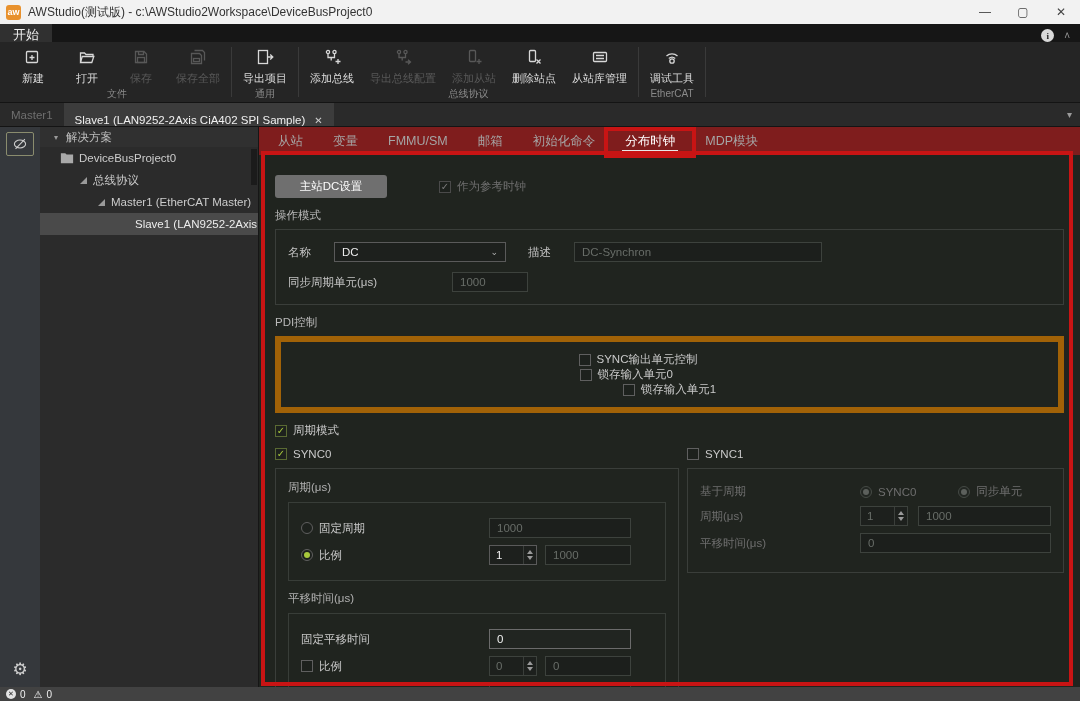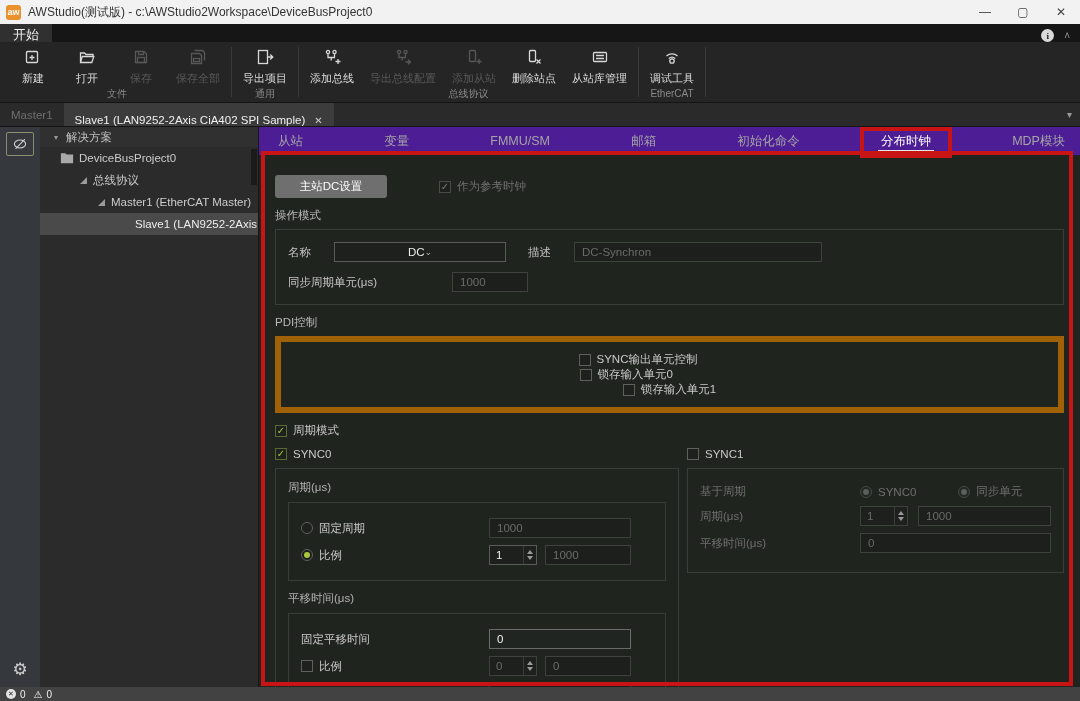--- a/index.html
+++ b/index.html
@@ -52,21 +52,21 @@
   .tree-panel { width:219px; background:#2b2b2b; border-right:1px solid #161616; position:relative; font-size:11.5px; }
   .tree-header { height:20px; display:flex; align-items:center; color:#bdbdbd; background:#303030; padding-left:14px; }
   .tree-header .hdr-arrow { font-size:8px; color:#9a9a9a; margin-right:8px; }
   .tree-row { height:22px; display:flex; align-items:center; color:#cccccc; white-space:nowrap; overflow:hidden; }
   .tree-row.selected { background:#4a4a4a; color:#ededed; }
   .expander { width:0; height:0; border-left:7px solid transparent; border-bottom:7px solid #9a9a9a; margin-right:6px; flex:none; }
   .tree-ico { margin-right:5px; flex:none; }
   .tree-scroll-thumb { position:absolute; right:1px; top:22px; width:6px; height:36px; background:#1b1b1b; }
 
   .content { flex:1; background:#242424; display:flex; flex-direction:column; position:relative; }
-  .subtabs { height:28px; display:flex; align-items:stretch; padding-left:4px; background:#4c1d95;justify-content:space-between; }
+  .subtabs { height:28px; display:flex; align-items:stretch; padding-left:4px; background:#7f1d1d; }
   .subtab { padding:0 15px; display:flex; align-items:center; color:#a5a5a5; font-size:12.5px; position:relative; }
   .subtab.active { color:#ffffff; }
   .subtab.active .underline { position:absolute; left:12px; right:12px; bottom:3px; height:2px; background:#e8e8e8; }
 
   .panel { flex:1; background:#20241f; padding:8px 16px; font-size:11.5px; overflow:hidden; }
 
   .row-top { display:flex; align-items:center; margin:12px 0 10px; }
   .btn-masterdc { background:#6f6f6f; color:#fdfdfd; border-radius:3px; padding:4px 0; width:112px; text-align:center; font-size:11.5px; }
 
   .cb { width:12px; height:12px; border:1px solid #5f5f5f; background:#1d211d; flex:none;
@@ -75,21 +75,21 @@
   .cb.checked-dim { border-color:#4a4a4a; color:#7a7a7a; }
   .cb-label { color:#c9c9c9; }
   .cb-label.dim { color:#6e6e6e; }
 
   .section-title { color:#b9b9b9; margin:6px 0 6px; }
   .gbox { border:1px solid #3a3e3a; padding:8px 12px; }
   .oprow { display:flex; align-items:center; margin:4px 0 10px; }
   .oprow:last-child { margin-bottom:4px; }
   .flabel { color:#c3c3c3; }
   .combo { width:172px; height:20px; border:1px solid #5a5a5a; background:#1d201d; color:#ececec;
-           display:flex; align-items:center; justify-content:center; padding:0 7px; }
+           display:flex; align-items:center; justify-content:space-between; padding:0 7px; }
   .combo .chev { color:#b0b0b0; font-size:9px; }
   .tinput { height:20px; border:1px solid #3d423d; background:#1c1f1c; color:#c7c7c7;
             display:flex; align-items:center; padding:0 7px; }
   .tinput.dim { color:#686d68; }
   .tinput.bright { border-color:#6b6b6b; background:#212521; color:#f2f2f2; }
 
   .pdibox { border:6px solid #a16207; padding:10px 14px; display:flex; align-items:center; margin-bottom:10px;flex-direction:column; }
   .pdiitem { display:flex; align-items:center; }
 
   .cyclerow { display:flex; align-items:center; margin:10px 0 8px; }

